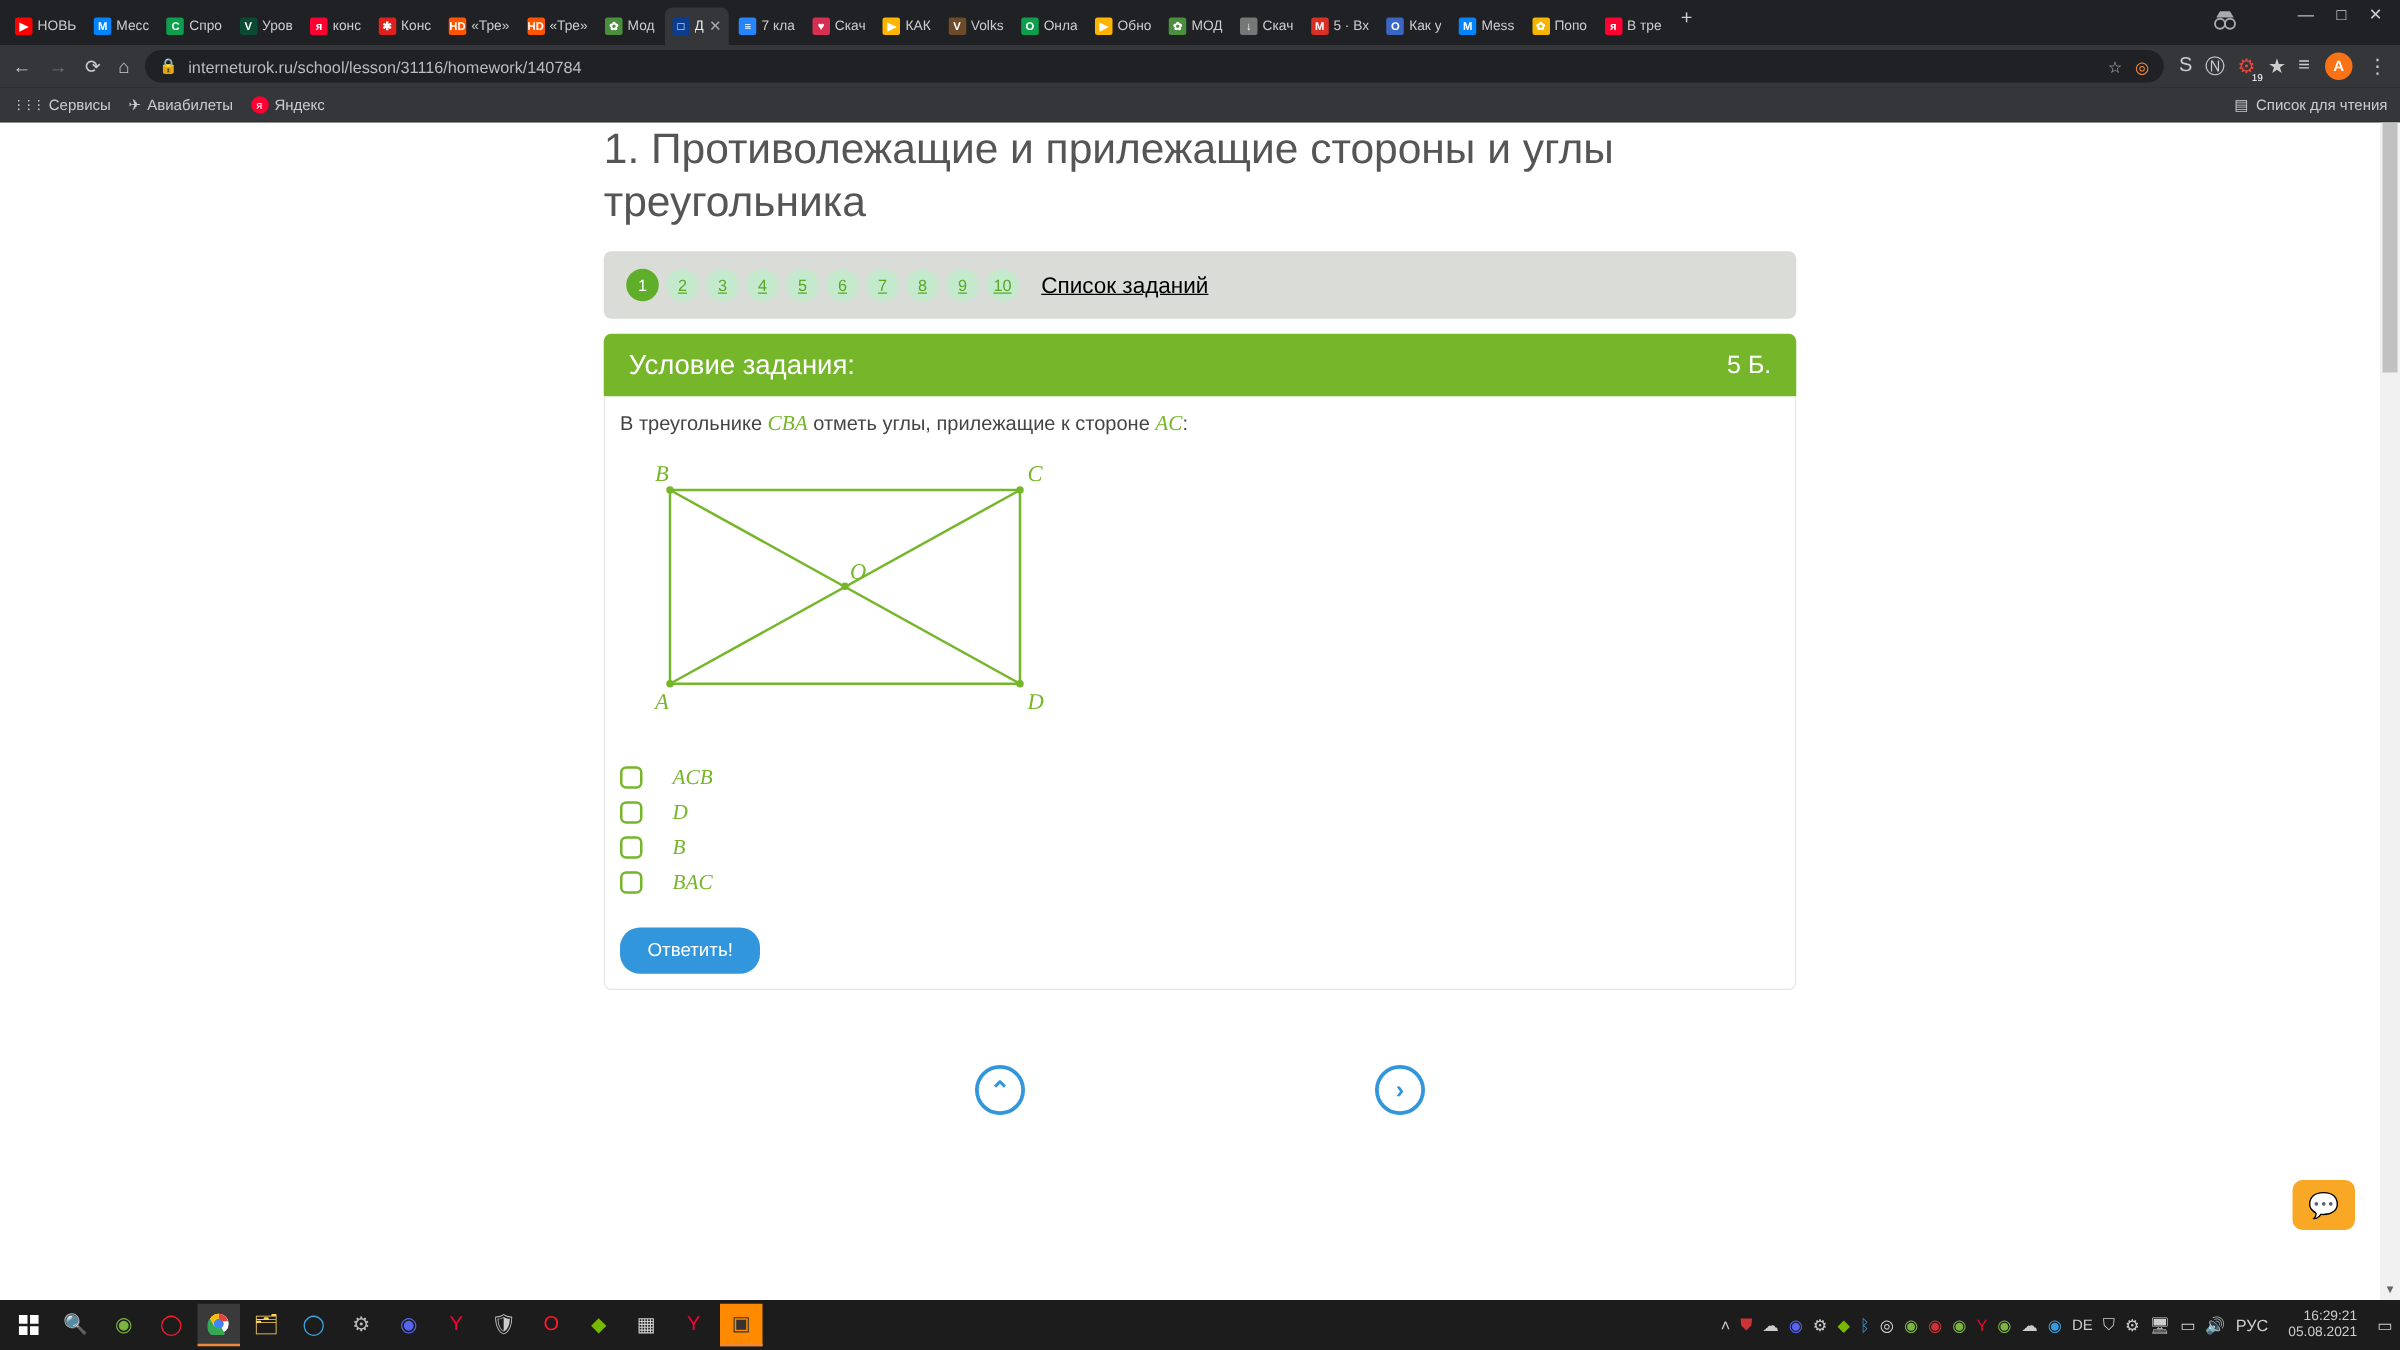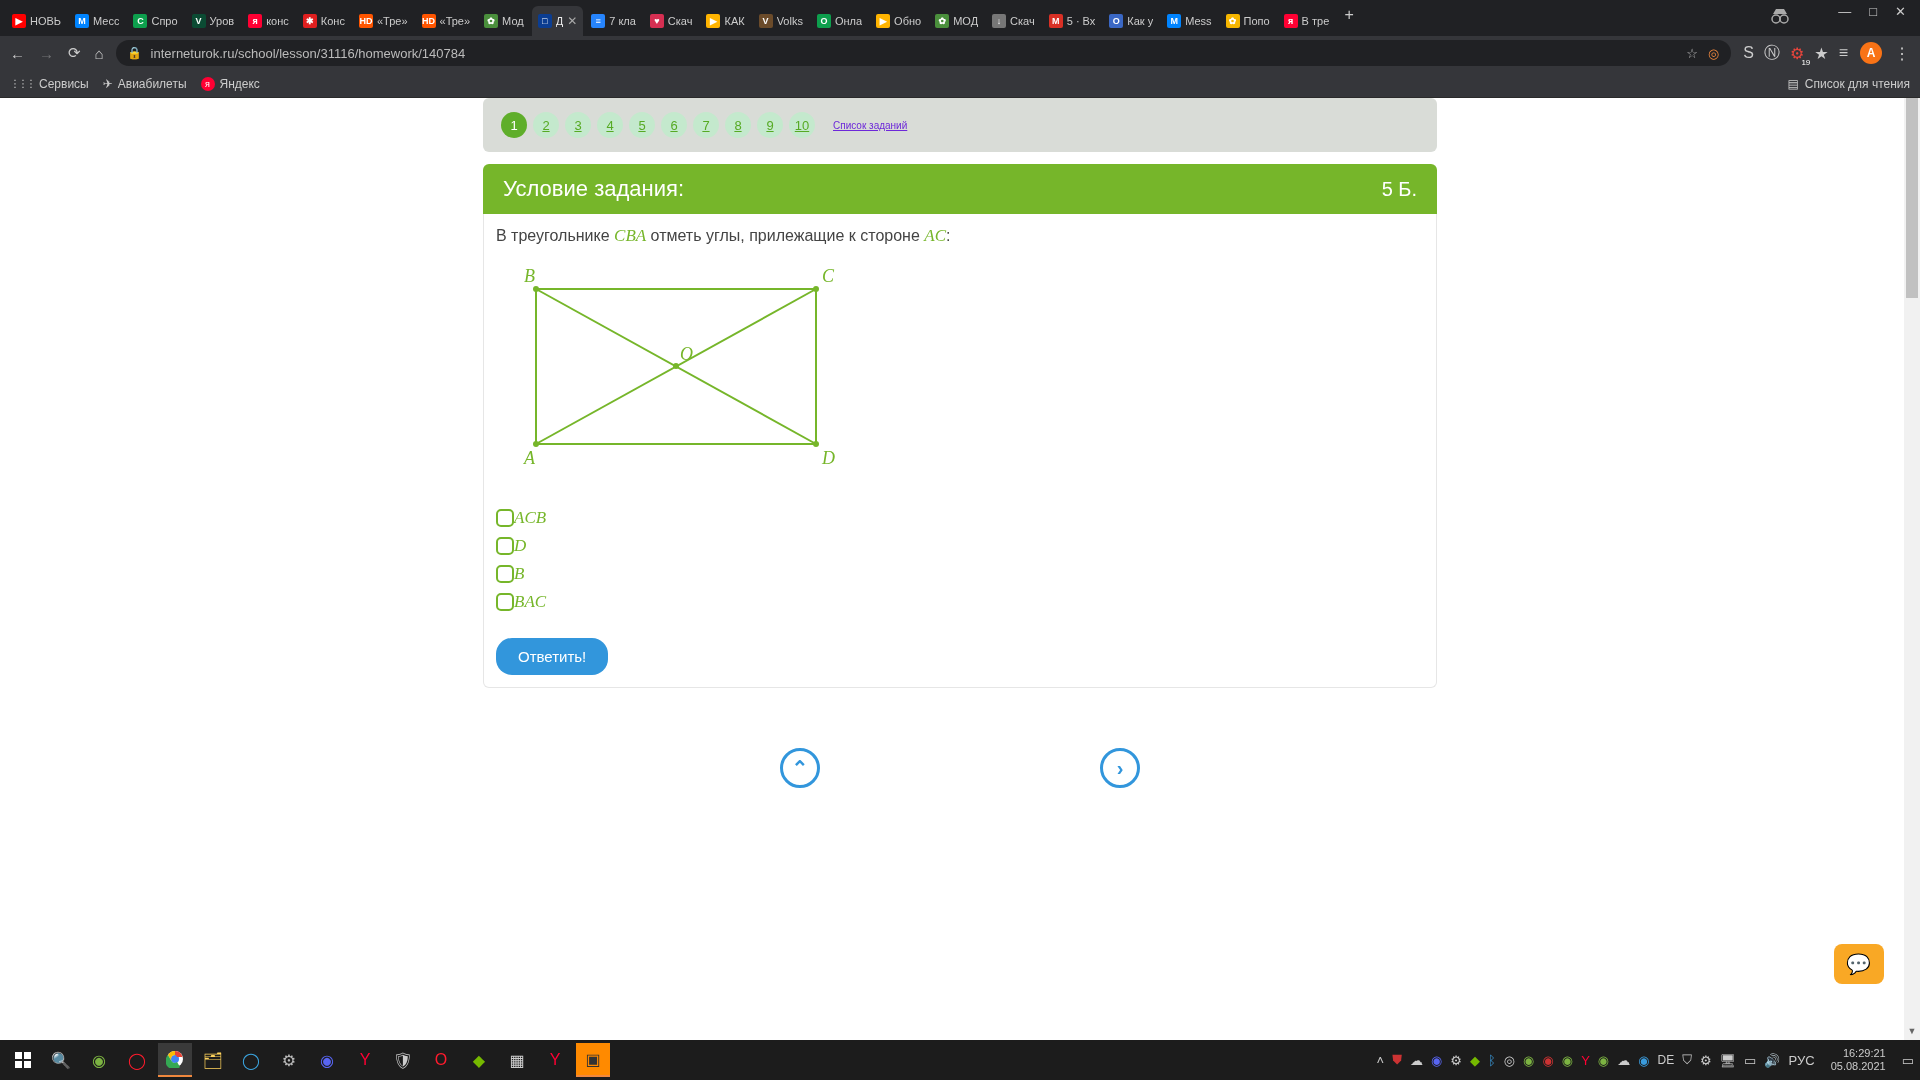--- a/index.html
+++ b/index.html
@@ -195,22 +195,22 @@
     font-size: 13px;
     text-decoration: underline;
   }
   .task-nav-btn.active {
     background: #5fae2a;
     color: #fff;
     text-decoration: none;
   }
   .task-nav-link {
     margin-left: 12px;
-    color: #6d28d9;
-    font-size: 10px;
+    color: #000000;
+    font-size: 18px;
     text-decoration: underline;
   }
   
   .condition-bar {
     background: #76b62a;
     color: #fff;
     padding: 12px 20px;
     border-radius: 6px 6px 0 0;
     display: flex;
     align-items: center;
@@ -225,21 +225,21 @@
     border-radius: 0 0 6px 6px;
     padding: 12px;
     color: #444;
   }
   .task-text { font-size: 16px; margin-bottom: 18px; }
   .mathit { font-style: italic; color: #76b62a; font-family: Georgia, serif; font-size: 17px; }
   
   .figure { margin: 10px 0 30px 0; }
   
   .options { display: flex; flex-direction: column; gap: 8px; margin-bottom: 26px; }
-  .option { display: flex; align-items: center; gap: 0; }
+  .option { display: flex; align-items: center; gap: 24px; }
   .checkbox {
     width: 18px; height: 18px; border: 2px solid #76b62a; border-radius: 5px;
     flex-shrink: 0;
   }
   .option-label { font-style: italic; color: #76b62a; font-family: Georgia, serif; font-size: 17px; }
   
   .answer-btn {
     background: #3296dc;
     color: #fff;
     border: none;
@@ -460,20 +460,21 @@
 </div>
 
 <div class="page-viewport">
   <div class="page-scroll">
     <div class="page-scroll-arrow" style="top:0">▲</div>
     <div class="page-scroll-thumb"></div>
     <div class="page-scroll-arrow" style="bottom:0">▼</div>
   </div>
 
   <div class="content-wrap">
+    <h1 class="heading">1. Противолежащие и прилежащие стороны и углы треугольника</h1>
 
     <div class="task-nav" id="task-nav">
 
     <a class="task-nav-btn active">1</a>
         <a class="task-nav-btn">2</a>
         <a class="task-nav-btn">3</a>
         <a class="task-nav-btn">4</a>
         <a class="task-nav-btn">5</a>
         <a class="task-nav-btn">6</a>
         <a class="task-nav-btn">7</a>

